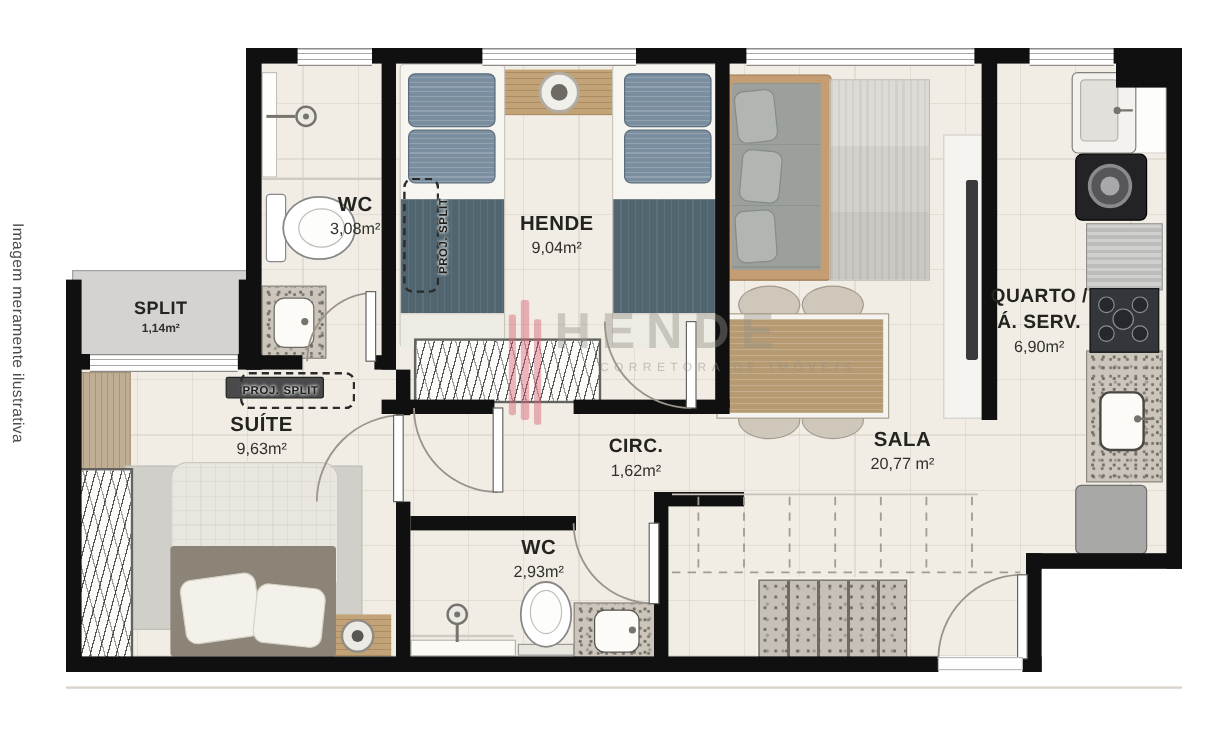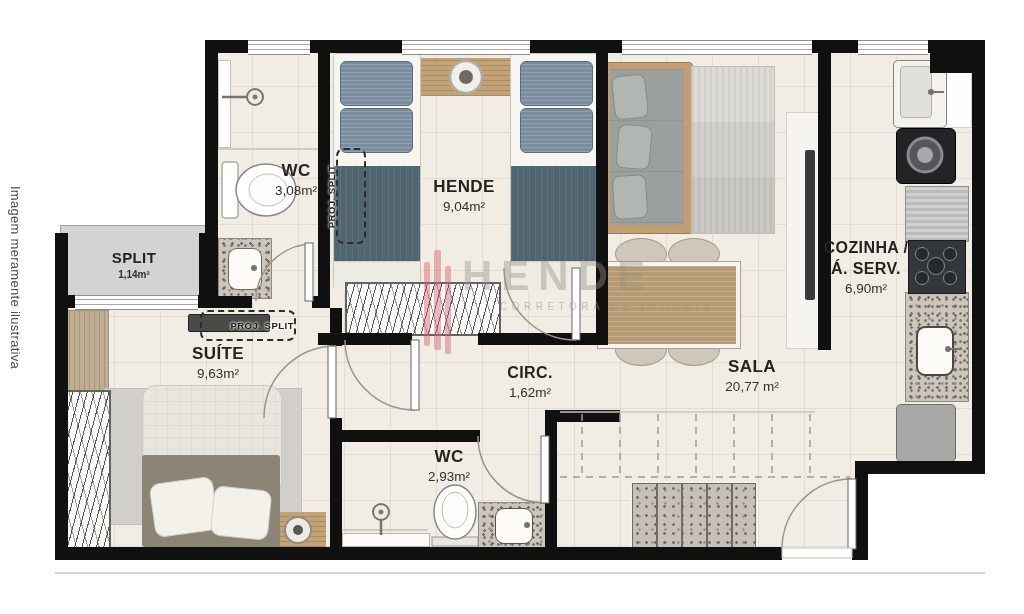--- a/index.html
+++ b/index.html
@@ -30,21 +30,21 @@
      repeating-linear-gradient(105deg,rgba(45,45,45,.8) 0 1px,transparent 1px 7px),
      repeating-linear-gradient(75deg,rgba(45,45,45,.45) 0 1px,transparent 1px 11px),
      #fbfbf9;border:2px solid #63635f;}
   .counter{z-index:3;background:repeating-linear-gradient(180deg,#d0d0ce 0 3px,#bcbcba 3px 6px);border:1px solid #8f8f8d;}
   
   .bedq{z-index:3;background:#f7f5f0;border:1px solid #c9c6bd;border-radius:4px;}
   .pillowq{position:absolute;background:#7b8ea0;border:1px solid #5a6d7d;border-radius:6px;
      background-image:repeating-linear-gradient(0deg,rgba(255,255,255,.18) 0 1px,transparent 1px 4px);}
   .blanketq{position:absolute;background:#50656f;background-image:repeating-linear-gradient(90deg,rgba(255,255,255,.08) 0 1px,transparent 1px 6px);}
   .foldq{position:absolute;background:#ecebe4;border-top:1px solid #d6d3ca;}
-  .dashbox{z-index:10;border:2px dashed #2b2b2b;border-radius:8px;display:flex;align-items:center;justify-content:flex-end;}
+  .dashbox{z-index:10;border:2px dashed #2b2b2b;border-radius:8px;display:flex;align-items:center;justify-content:flex-start;}
   .dashtxt{font-size:9.5px;font-weight:bold;color:#1d1d1b;letter-spacing:.5px;white-space:nowrap;
      text-shadow:0 0 3px #fff,0 0 3px #fff;}
   
   .lbl{z-index:10;transform:translateX(-50%);text-align:center;width:max-content;line-height:1.3;}
   .lbl .nm{display:block;font-weight:bold;font-size:17px;color:#23231f;letter-spacing:.4px;}
   .lbl .ar{display:block;font-size:13.5px;color:#30302c;}
   
   .wm{z-index:11;pointer-events:none;}
   .wm .bar{position:absolute;background:#d6606e;opacity:.45;border-radius:2px;}
   .wm .brand{position:absolute;font-size:42px;font-weight:bold;letter-spacing:9px;color:rgba(150,145,137,.42);}
@@ -269,21 +269,21 @@
   </div>
   <div class="abs lbl" style="left:449px;top:446px;">
     <span class="nm">WC</span>
     <span class="ar">2,93m²</span>
   </div>
   <div class="abs lbl" style="left:752px;top:356px;">
     <span class="nm">SALA</span>
     <span class="ar">20,77 m²</span>
   </div>
   <div class="abs lbl" style="left:866px;top:238px;">
-    <span class="nm" style="font-size:16px;">COZINHA /</span>
+    <span class="nm" style="font-size:16px;">QUARTO /</span>
     <span class="nm" style="font-size:16px;">Á. SERV.</span>
     <span class="ar">6,90m²</span>
   </div>
 
   <div class="abs dashbox" style="left:336px;top:148px;width:26px;height:92px;">
     <span class="dashtxt" style="transform:rotate(-90deg);">PROJ. SPLIT</span>
   </div>
   <div class="abs dashbox" style="left:200px;top:310px;width:92px;height:27px;">
     <span class="dashtxt">PROJ. SPLIT</span>
   </div>

